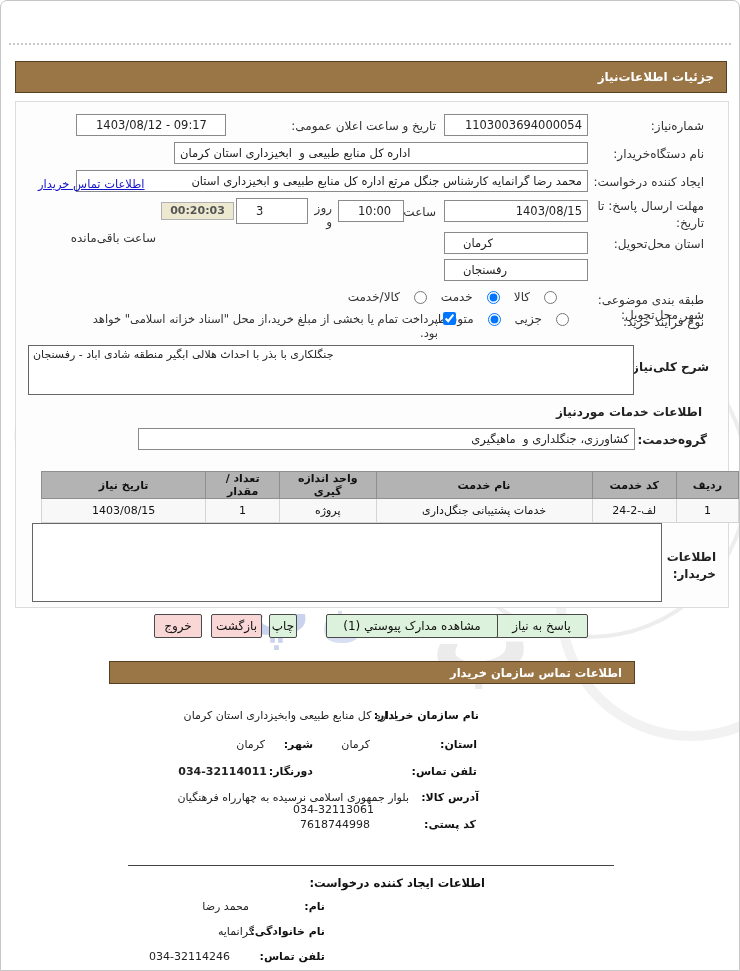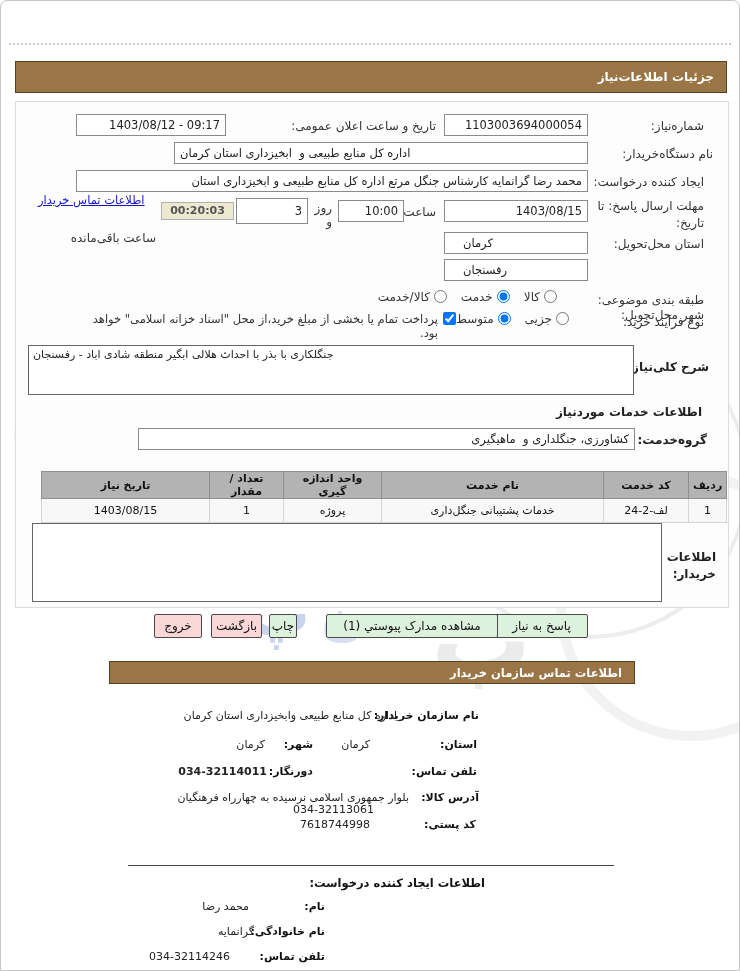--- a/index.html
+++ b/index.html
@@ -5,38 +5,38 @@
   html,body{margin:0;padding:0;background:#ffffff;}
   body{font-family:"DejaVu Sans",sans-serif;}
   #page{position:relative;width:738px;height:969px;background:#fff;border:1px solid #c6c6c6;
         border-radius:7px 7px 0 0;overflow:hidden;direction:rtl;}
   .lbl{position:absolute;font-size:12px;color:#333;direction:rtl;white-space:nowrap;line-height:1.45;}
   .lbl.wrap{white-space:normal;}
   .lbl.b{font-weight:bold;color:#222;}
   .inp{position:absolute;box-sizing:border-box;height:22px;border:1px solid #8a8a8a;background:#fff;
        font-family:"DejaVu Sans",sans-serif;font-size:11.5px;color:#222;padding:0 5px;direction:rtl;}
   .inp.ltr{direction:ltr;}
-  .inp.ctr{text-align:right;padding-left:19px;}
+  .inp.ctr{text-align:left;padding-left:19px;}
   .inp.left{text-align:left;padding-left:18px;}
   .dotline{position:absolute;left:8px;top:42px;width:722px;border-top:2px dotted #c9c9c9;}
   .brownbar{position:absolute;background:#9a7545;border:1px solid #554121;color:#fff;
             font-weight:bold;font-size:12px;display:flex;align-items:center;padding:0 12px;box-sizing:border-box;}
   .panel{position:absolute;left:14px;top:100px;width:712px;height:505px;background:#fdfdfd;border:1px solid #dcdcdc;}
   .ta{position:absolute;box-sizing:border-box;border:1px solid #666;background:#fff;resize:none;
       font-family:"DejaVu Sans",sans-serif;font-size:11px;color:#222;direction:rtl;text-align:left;padding:2px 4px;}
   .badge{position:absolute;background:#ede9d0;border:1px solid #b0b0b0;color:#555;font-size:11px;
          font-weight:bold;text-align:center;line-height:15px;}
   .radio-row{position:absolute;display:flex;direction:rtl;gap:14px;align-items:center;font-size:12px;color:#333;}
-  .radio-item{display:flex;direction:rtl;align-items:flex-start;gap:4px;white-space:nowrap;}
+  .radio-item{display:flex;direction:rtl;align-items:flex-end;gap:14px;white-space:nowrap;}
   .radio-item input{margin:0;width:13px;height:13px;}
   .chk-row{position:absolute;display:flex;direction:rtl;align-items:flex-start;gap:5px;font-size:11.5px;color:#333;justify-content:space-between;}
   .chk-row input{margin:0;width:13px;height:13px;flex:0 0 auto;}
   table.grid{position:absolute;left:40px;top:470px;border-collapse:collapse;direction:rtl;
              font-size:11px;color:#111;}
-  table.grid th{background:#b3b3b3;border:1px solid #8f8f8f;font-weight:bold;height:21px;padding:0 4px;}
+  table.grid th{background:#b3b3b3;border:1px solid #8f8f8f;font-weight:bold;height:21px;padding:0 16px;}
   table.grid td{background:#f8f8f8;border:1px solid #d5d5d5;border-top:none;height:23px;
                 text-align:center;padding:0 4px;}
   .btn{position:absolute;box-sizing:border-box;height:24px;border:1px solid #4a4a4a;border-radius:2px;
        font-family:"DejaVu Sans",sans-serif;font-size:12px;color:#111;cursor:pointer;
        display:flex;align-items:center;justify-content:center;white-space:nowrap;}
   .btn.green{background:#dcf2dc;}
   .btn.pink{background:#f9d7d7;}
   .clabel{position:absolute;font-size:11px;font-weight:bold;color:#111;white-space:nowrap;direction:rtl;}
   .cval{position:absolute;font-size:11px;color:#222;white-space:nowrap;direction:rtl;}
   .cval.ltr{direction:ltr;}
@@ -70,26 +70,26 @@
       <span>جزئیات اطلاعات‌نیاز</span>
     </div>
 
     <div class="panel"></div>
 
     <div class="lbl" style="right:35px;top:117px;">شماره‌نیاز:</div>
     <input class="inp" style="left: 443px; top: 113px; width: 144px; text-align: right;" readonly="" value="1103003694000054">
     <div class="lbl" style="right:303px;top:117px;">تاریخ و ساعت اعلان عمومی:</div>
     <input class="inp ltr ctr" style="left: 75px; top: 113px; width: 150px;" readonly="" value="1403/08/12 - 09:17">
 
-    <div class="lbl" style="right:26px;top:145px;">نام دستگاه‌خریدار:</div>
+    <div class="lbl" style="right:35px;top:145px;">نام دستگاه‌خریدار:</div>
     <input class="inp" style="left: 173px; top: 141px; width: 414px; text-align: left;" readonly="" value="اداره کل منابع طبیعی و  ابخیزداری استان کرمان">
 
     <div class="lbl" style="right:35px;top:173px;">ایجاد کننده درخواست:</div>
     <input class="inp" style="left: 75px; top: 169px; width: 512px; text-align: right;" readonly="" value="محمد رضا گرانمایه کارشناس جنگل مرتع اداره کل منابع طبیعی و ابخیزداری استان">
-    <a class="link" style="left:37px;top:176px;margin-top:16px;">اطلاعات تماس خریدار</a>
+    <a class="link" style="left:37px;top:176px;">اطلاعات تماس خریدار</a>
 
     <div class="lbl wrap" style="right:35px;top:197px;width:110px;margin-left:24px;">مهلت ارسال پاسخ: تا تاریخ:</div>
     <input class="inp" style="left: 443px; top: 199px; width: 144px; text-align: right;" readonly="" value="1403/08/15">
     <div class="lbl" style="right:303px;top:203px;">ساعت</div>
     <input class="inp ctr" style="left: 337px; top: 199px; width: 66px;" readonly="" value="10:00">
     <input class="inp ctr" style="left: 235px; top: 197px; width: 72px; height: 26px;" readonly="" value="3">
     <div class="lbl wrap" style="right:407px;top:200px;width:24px;line-height:1.2;">روز و</div>
     <div class="badge" style="left:160px;top:201px;width:71px;height:16px;">00:20:03</div>
     <div class="lbl" style="right:583px;top:205px;margin-top:24px;">ساعت باقی‌مانده</div>
 

